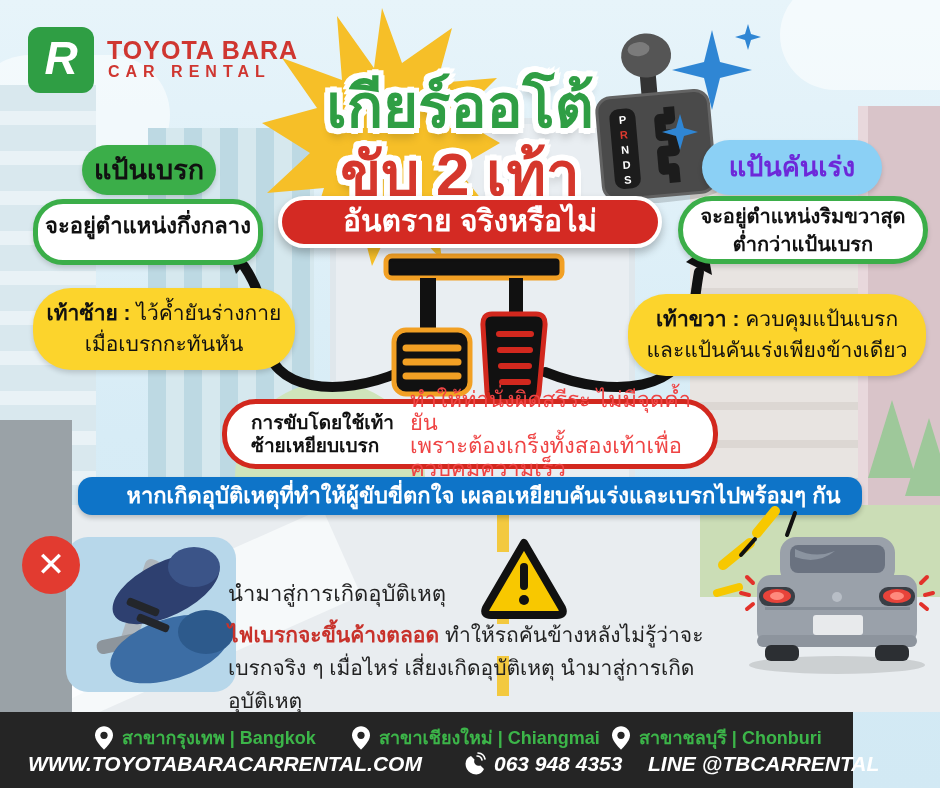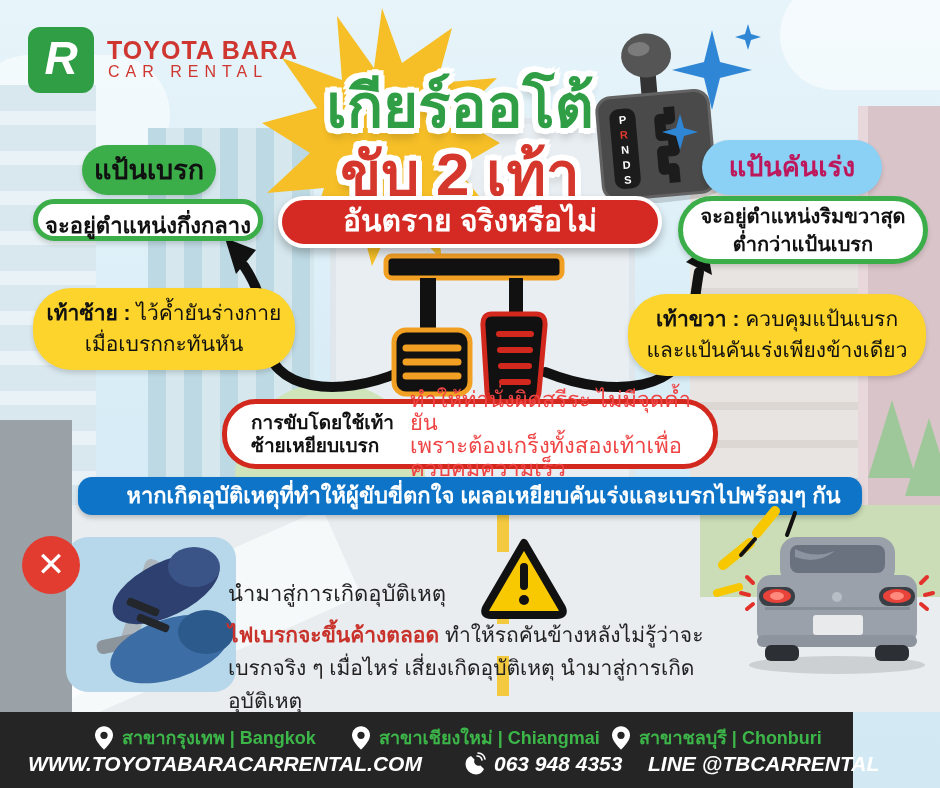--- a/index.html
+++ b/index.html
@@ -36,21 +36,21 @@
     background:repeating-linear-gradient(180deg,#f3c93f 0 40px,transparent 40px 72px); }
   .grass-right { left:700px; top:505px; width:240px; height:92px; background:#cbddb6; }
 
   
   .logo-box { left:28px; top:27px; width:66px; height:66px; background:#2f9e44;
     border-radius:12px; display:flex; align-items:center; justify-content:center; }
   .logo-box span { color:#fff; font-size:46px; font-weight:bold; font-style:italic;
     transform:translateY(-2px); }
   .brand1 { left:107px; top:36px; font-size:25px; font-weight:800; color:#cf3630;
     letter-spacing:1px; }
-  .brand2 { left:108px; top:63px; font-size:16px; font-weight:normal; color:#cf3630;
+  .brand2 { left:108px; top:63px; font-size:16px; font-weight:bold; color:#cf3630;
     letter-spacing:6px; }
 
   
   .outline { text-shadow:
      -5px -5px 0 #fff, 5px -5px 0 #fff, -5px 5px 0 #fff, 5px 5px 0 #fff,
      -6px 0 0 #fff, 6px 0 0 #fff, 0 -6px 0 #fff, 0 6px 0 #fff,
      0 9px 10px rgba(0,0,0,.22); }
   .title1 { left:295px; top:58px; width:330px; text-align:center; font-size:60px;
     font-weight:800; color:#2f9e44; z-index:5; }
   .title2 { left:295px; top:126px; width:330px; text-align:center; font-size:60px;
@@ -58,25 +58,25 @@
   .danger { left:278px; top:196px; width:384px; height:52px; background:#d42a23;
     border:4px solid #fff; border-radius:28px; color:#fff; font-weight:800;
     font-size:30px; text-align:center; line-height:42px; z-index:6;
     box-shadow:0 5px 8px rgba(0,0,0,.25); }
 
   
   .pill { border-radius:30px; text-align:center; z-index:5;
     box-shadow:0 3px 5px rgba(0,0,0,.15); }
   .pill-green-label { left:82px; top:145px; width:134px; height:50px; background:#3bae49;
     color:#111; font-weight:800; font-size:27px; line-height:50px; }
-  .pill-pos-left { left:33px; top:199px; width:230px; height:42px; background:#fff;
+  .pill-pos-left { left:33px; top:199px; width:230px; height:66px; background:#fff;
     border:5px solid #3bae49; color:#111; font-weight:800; font-size:22px;
     line-height:44px; }
   .pill-blue-label { left:702px; top:140px; width:180px; height:55px; background:#8bd0f5;
-    color:#be185d; font-weight:800; font-size:27px; line-height:55px; border-radius:28px; }
+    color:#6d28d9; font-weight:800; font-size:27px; line-height:55px; border-radius:28px; }
   .pill-pos-right { left:678px; top:196px; width:250px; height:68px; background:#fff;
     border:5px solid #3bae49; color:#111; font-weight:800; font-size:20px;
     line-height:28px; border-radius:34px; padding-top:1px; }
   .pill-yellow { background:#fcd42c; border-radius:38px; color:#111; font-size:21px;
     line-height:31px; padding-top:9px; }
   .pill-foot-left  { left:33px;  top:288px; width:262px; height:82px; }
   .pill-foot-right { left:628px; top:294px; width:298px; height:82px; }
   .pill-yellow b { font-weight:800; }
 
   

